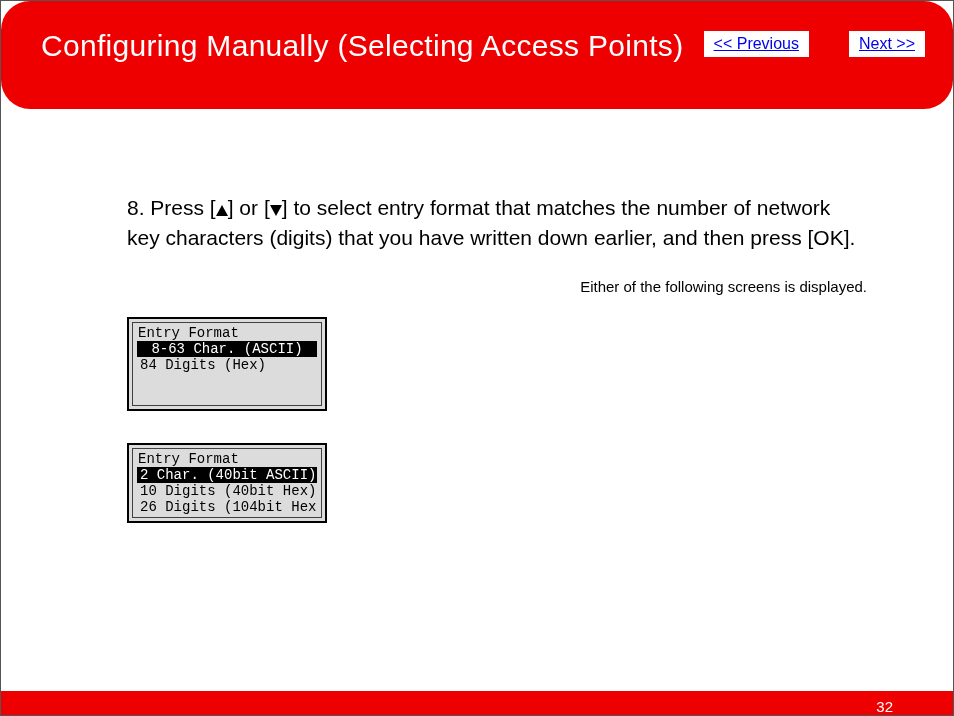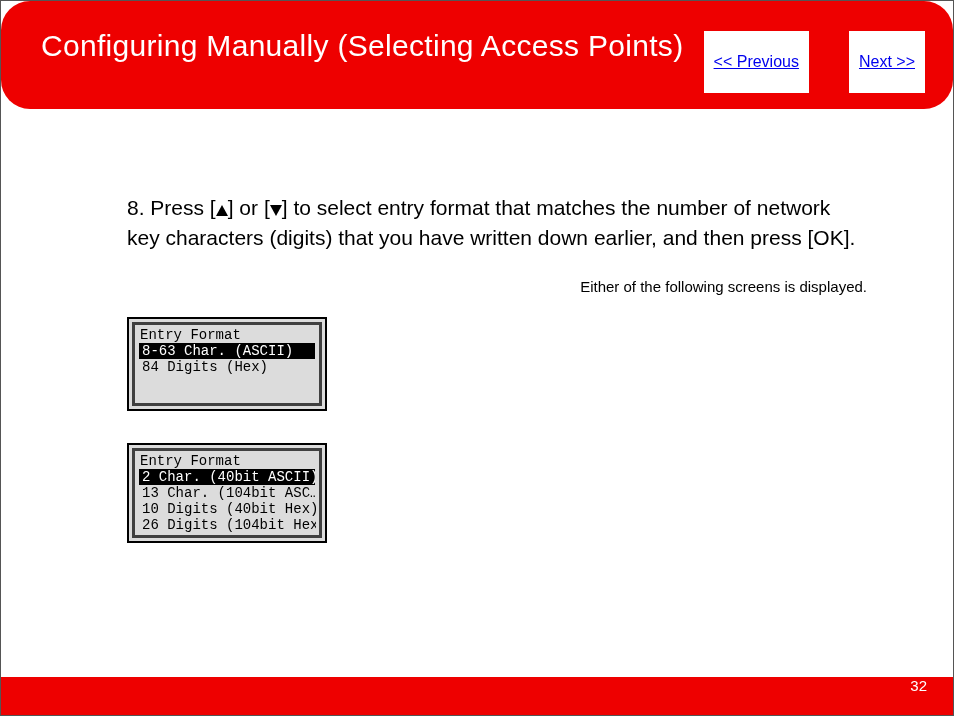--- a/index.html
+++ b/index.html
@@ -10,21 +10,21 @@
     display: flex; align-items: flex-start; border-radius: 29px;
   }
   .title {
     color: #fff; font-size: 30px; font-weight: 300;
     position: absolute; left: 40px; top: 28px;
     letter-spacing: 0.3px;
   }
   .nav-buttons { position: absolute; top: 30px; right: 28px; display: flex; gap: 40px; }
   .nav-btn {
     background: #fff; color: #0000ee; font-size: 16px;
-    padding: 22px 10px; text-decoration: underline; cursor: pointer;
+    padding: 4px 10px; text-decoration: underline; cursor: pointer;
     border: none; font-family: inherit;
   }
   .content { position: absolute; left: 110px; top: 192px; width: 740px; margin-left: 16px; }
   .step-text { font-size: 21px; line-height: 1.45; color: #000; }
   .tri-up, .tri-down { display: inline-block; vertical-align: -1px; }
   .tri-up {
     width: 0; height: 0; border-left: 6px solid transparent; border-right: 6px solid transparent;
     border-bottom: 11px solid #000;
   }
   .tri-down {
@@ -32,29 +32,29 @@
     border-top: 11px solid #000;
   }
   .note { font-size: 15px; color: #000; margin-top: 24px; text-align: right; }
   .screens { margin-top: 22px; }
   .lcd {
     width: 200px; border: 2px solid #000; background: #dcdcdc;
     padding: 3px; margin-bottom: 32px;
     font-family: "Menlo", "Consolas", "Courier New", monospace;
     font-size: 14px; line-height: 1.15;
   }
-  .lcd-inner { border: 3px solid #404040; padding: 2px 3px; background: #dcdcdc; }
+  .lcd-inner { border: 1px solid #404040; padding: 2px 3px; background: #dcdcdc; }
   .lcd-title { color: #000; padding: 0 2px; }
   .lcd-row { padding: 0 4px; white-space: nowrap; overflow: hidden; text-overflow: clip; }
-  .lcd-row.selected { background: #000; color: #fff; margin: 0 1px; padding: 0 3px; }
+  .lcd-row.selected { background: #000; color: #fff; margin: 0 1px; padding: 0 3px; text-align: center; }
   .lcd.short .lcd-inner { min-height: 84px; }
   .footer {
-    position: absolute; bottom: 0; left: 0; right: 0; height: 38px;
-    background: #ee0000; display: flex; align-items: flex-start; justify-content: flex-end;
-    padding-right: 26px;
+    position: absolute; bottom: 0; left: 0; right: 0; height: 24px;
+    background: #ee0000; display: flex; align-items: flex-end; justify-content: flex-end;
+    padding-right: 60px;
   }
   .page-num { color: #fff; font-size: 15px; }
 </style>
 </head>
 <body>
 
 <div class="page">
 
   <div class="header">
     <div class="title">Configuring Manually (Selecting Access Points)</div>
@@ -78,21 +78,20 @@
           <div class="lcd-title">Entry Format</div>
           <div class="lcd-row selected">8-63 Char. (ASCII)</div>
           <div class="lcd-row">84 Digits (Hex)</div>
         </div>
       </div>
 
       <div class="lcd">
         <div class="lcd-inner">
           <div class="lcd-title">Entry Format</div>
           <div class="lcd-row selected">2 Char. (40bit ASCII)</div>
-          <div class="lcd-row">13 Char. (104bit ASC…</div>
           <div class="lcd-row">10 Digits (40bit Hex)</div>
           <div class="lcd-row">26 Digits (104bit Hex)</div>
         </div>
       </div>
 
     </div>
   </div>
 
   <div class="footer">
     <span class="page-num">32</span>

